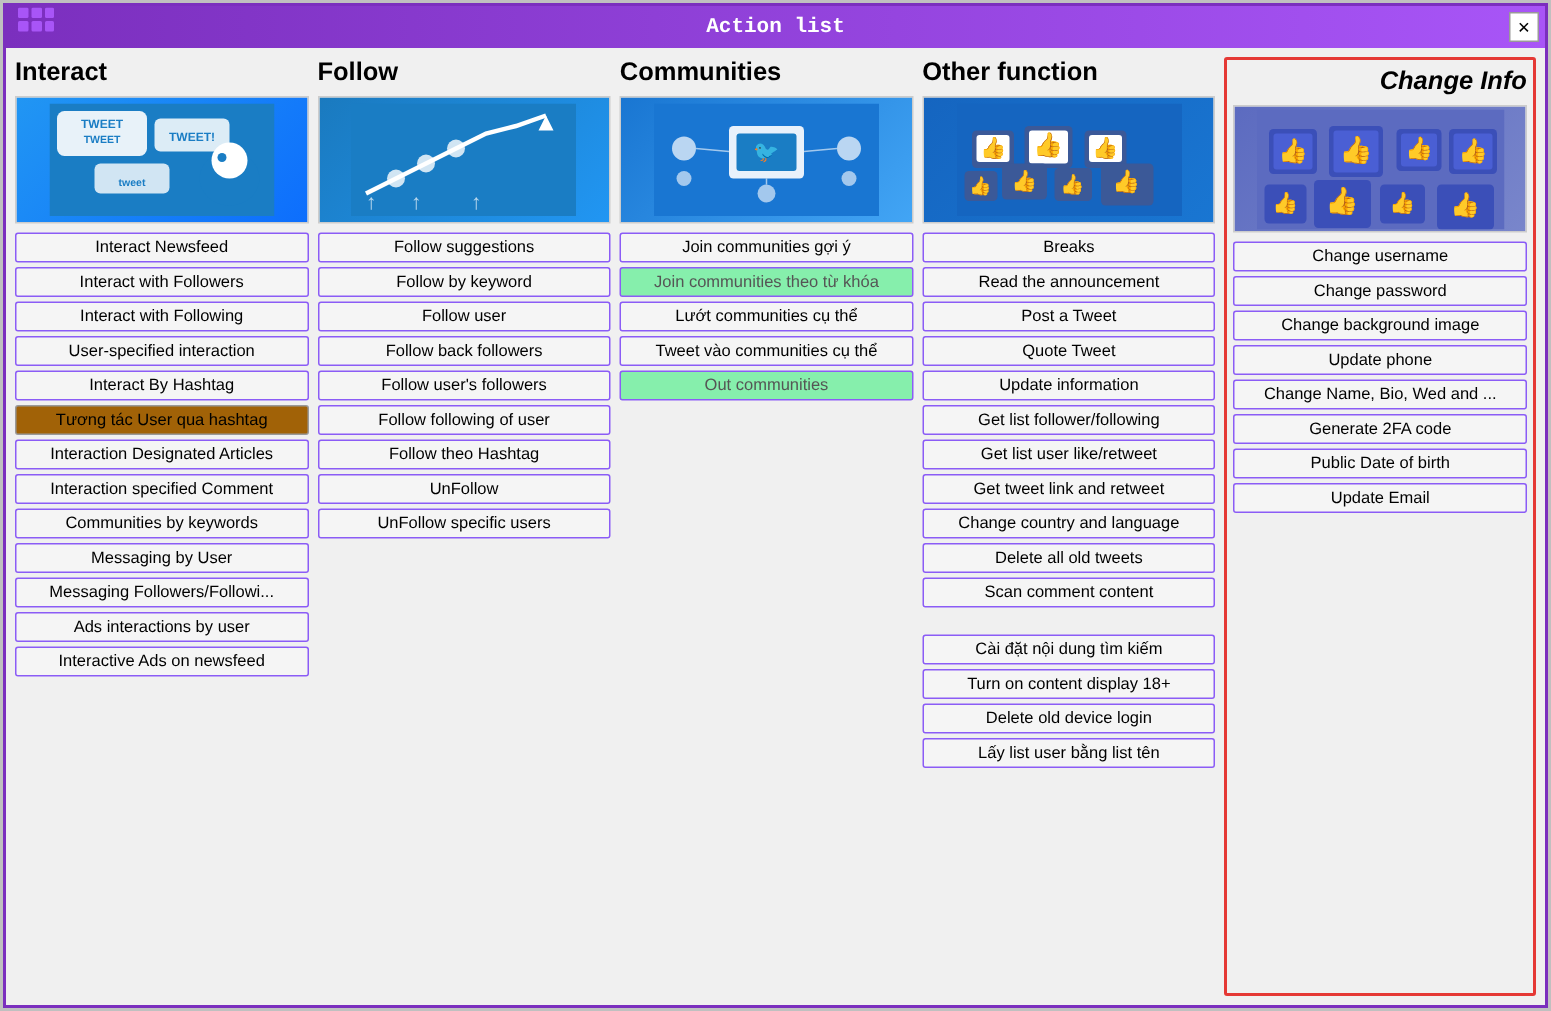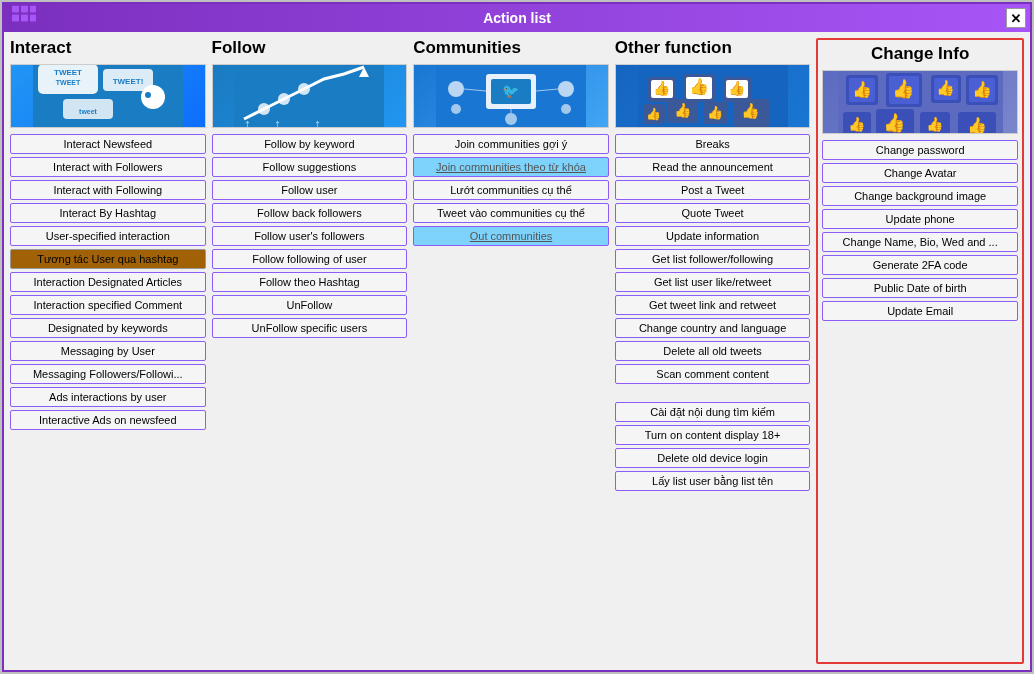--- a/index.html
+++ b/index.html
@@ -28,20 +28,21 @@
       color: white;
       text-align: center;
       padding: 4px 8px;
       font-size: 14px;
       font-weight: bold;
       display: flex;
       align-items: center;
       justify-content: center;
       position: relative;
       min-height: 28px;
+      font-family: Liberation Mono, monospace;
     }
     .title-bar .logo {
       position: absolute;
       left: 8px;
       top: 50%;
       transform: translateY(-50%);
       font-size: 18px;
       color: white;
       font-weight: 900;
     }
@@ -76,21 +77,21 @@
       min-width: 0;
     }
     .column-title {
       font-weight: bold;
       font-size: 17px;
       margin-bottom: 6px;
       color: #000;
     }
     .column-image {
       width: 100%;
-      height: 64px;
+      height: 85px;
       border: 1px solid #ccc;
       margin-bottom: 6px;
       overflow: hidden;
       display: flex;
       align-items: center;
       justify-content: center;
       background: #4a9fd4;
     }
     .col-interact .column-image { background: linear-gradient(135deg, #2196F3, #0d6efd); }
     .col-follow .column-image { background: linear-gradient(135deg, #1a7abf, #2196F3); }
@@ -114,31 +115,31 @@
       overflow: hidden;
       text-overflow: ellipsis;
       color: #000;
       border-radius: 2px;
     }
     .action-btn.highlighted {
       background: #a16207;
       border-color: #999;
     }
     .action-btn.locked {
-      background: #7dd3fc;
+      background: #86efac;
       color: #555;
-      text-decoration: underline;
     }
     .col-changeinfo {
       border: 2px solid #e53935;
       padding: 4px;
       border-radius: 2px;
     }
     .col-changeinfo .column-title {
-      text-align: center;
+      text-align: right;
+      font-style: italic;
     }
     .section-spacer {
       height: 12px;
     }
   </style>
 </head>
 <body>
 
 <div class="window">
   <div class="title-bar">
@@ -176,26 +177,26 @@
           <ellipse cx="120" cy="50" rx="20" ry="18" fill="#1a7dc4"></ellipse>
           <circle cx="120" cy="38" r="12" fill="white"></circle>
           <circle cx="115" cy="36" r="3" fill="#1a7dc4"></circle>
 
         </svg>
       </div>
       <div class="btn-list">
         <button class="action-btn">Interact Newsfeed</button>
         <button class="action-btn">Interact with Followers</button>
         <button class="action-btn">Interact with Following</button>
+        <button class="action-btn">User-specified interaction</button>
         <button class="action-btn">Interact By Hashtag</button>
-        <button class="action-btn">User-specified interaction</button>
         <button class="action-btn highlighted">Tương tác User qua hashtag</button>
         <button class="action-btn">Interaction Designated Articles</button>
         <button class="action-btn">Interaction specified Comment</button>
-        <button class="action-btn">Designated by keywords</button>
+        <button class="action-btn">Communities by keywords</button>
         <button class="action-btn">Messaging by User</button>
         <button class="action-btn">Messaging Followers/Followi...</button>
         <button class="action-btn">Ads interactions by user</button>
         <button class="action-btn">Interactive Ads on newsfeed</button>
       </div>
     </div>
 
     <div class="column col-follow">
       <div class="column-title">Follow</div>
       <div class="column-image">
@@ -209,22 +210,22 @@
           <circle cx="30" cy="50" r="6" fill="white" opacity="0.8"></circle>
           <circle cx="50" cy="40" r="6" fill="white" opacity="0.8"></circle>
           <circle cx="70" cy="30" r="6" fill="white" opacity="0.8"></circle>
 
           <text x="10" y="70" font-size="14" fill="white" opacity="0.7">↑</text>
           <text x="40" y="70" font-size="14" fill="white" opacity="0.7">↑</text>
           <text x="80" y="70" font-size="14" fill="white" opacity="0.7">↑</text>
         </svg>
       </div>
       <div class="btn-list">
+        <button class="action-btn">Follow suggestions</button>
         <button class="action-btn">Follow by keyword</button>
-        <button class="action-btn">Follow suggestions</button>
         <button class="action-btn">Follow user</button>
         <button class="action-btn">Follow back followers</button>
         <button class="action-btn">Follow user's followers</button>
         <button class="action-btn">Follow following of user</button>
         <button class="action-btn">Follow theo Hashtag</button>
         <button class="action-btn">UnFollow</button>
         <button class="action-btn">UnFollow specific users</button>
       </div>
     </div>
 
@@ -357,22 +358,22 @@
             <rect x="0" y="5" width="30" height="26" rx="3" fill="#3b4fb8"></rect>
             <text x="15" y="22" font-size="14" text-anchor="middle" fill="white">👍</text>
           </g>
           <g transform="translate(120,45)">
             <rect x="0" y="5" width="38" height="30" rx="3" fill="#3b4fb8"></rect>
             <text x="19" y="24" font-size="16" text-anchor="middle" fill="white">👍</text>
           </g>
         </svg>
       </div>
       <div class="btn-list">
+        <button class="action-btn">Change username</button>
         <button class="action-btn">Change password</button>
-        <button class="action-btn">Change Avatar</button>
         <button class="action-btn">Change background image</button>
         <button class="action-btn">Update phone</button>
         <button class="action-btn">Change Name, Bio, Wed and ...</button>
         <button class="action-btn">Generate 2FA code</button>
         <button class="action-btn">Public Date of birth</button>
         <button class="action-btn">Update Email</button>
       </div>
     </div>
 
   </div>

